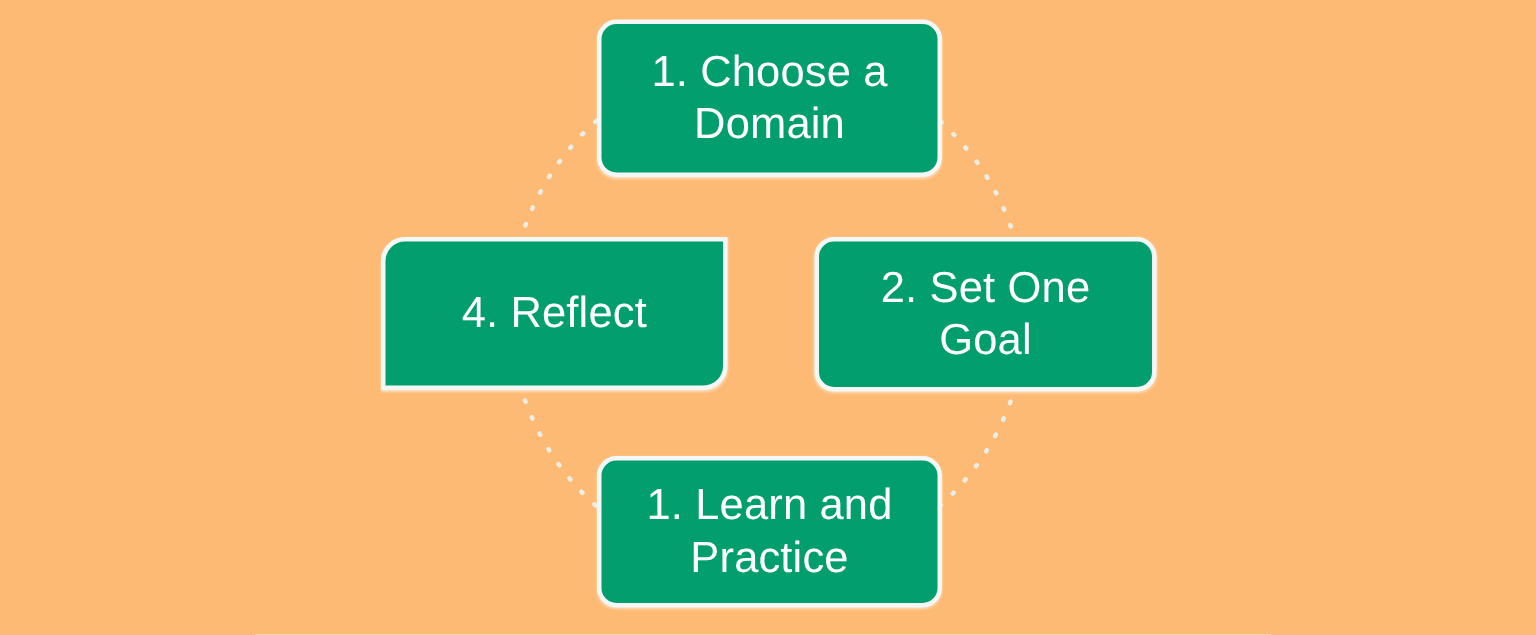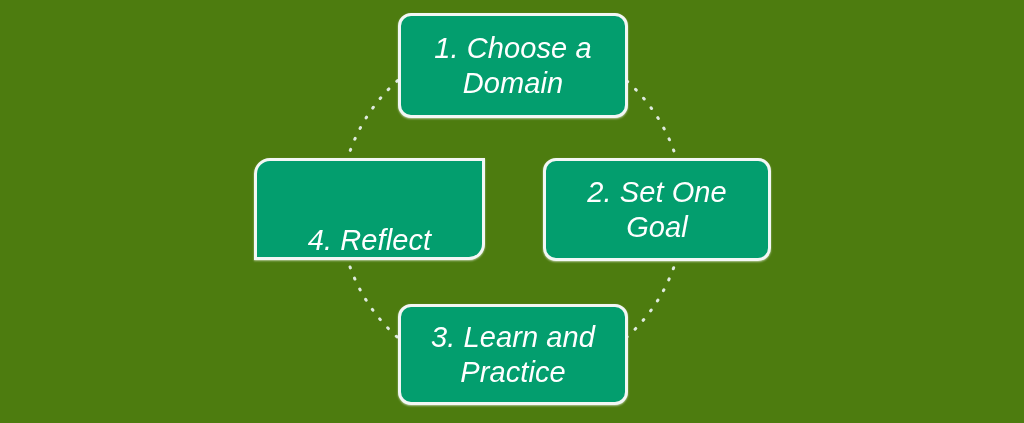--- a/index.html
+++ b/index.html
@@ -10,22 +10,21 @@
   body {
     width: 1024px;
     height: 423px;
     overflow: hidden;
     font-family: "Liberation Sans", sans-serif;
   }
   #canvas {
     position: relative;
     width: 1024px;
     height: 423px;
-    background: #4d7c0f;
-    font-style: italic;
+    background: #fdba74;
   }
   .cycle-arc {
     position: absolute;
     left: 0;
     top: 0;
     width: 1024px;
     height: 423px;
     pointer-events: none;
   }
   .node {
@@ -75,41 +74,40 @@
     height: 101px;
     border-radius: 13px;
   }
   
   #node-4 {
     left: 254px;
     top: 158px;
     width: 231px;
     height: 102px;
     border-radius: 16px 0 16px 0;
-    align-items: flex-end;
   }
 </style>
 </head>
 <body>
 
 <div id="canvas">
 
   <svg class="cycle-arc" viewBox="0 0 1024 423" xmlns="http://www.w3.org/2000/svg">
     <circle cx="512" cy="209" r="172" fill="none" stroke="#e8f1ec" stroke-width="3" stroke-linecap="round" stroke-dasharray="1 11" opacity="0.95"></circle>
   </svg>
 
   <div class="node" id="node-1">
     <span class="node-label">1. Choose a Domain</span>
   </div>
 
   <div class="node" id="node-2">
     <span class="node-label">2. Set One Goal</span>
   </div>
 
   <div class="node" id="node-3">
-    <span class="node-label">3. Learn and Practice</span>
+    <span class="node-label">1. Learn and Practice</span>
   </div>
 
   <div class="node" id="node-4">
     <span class="node-label">4. Reflect</span>
   </div>
 
 </div>
 
 </body></html>

